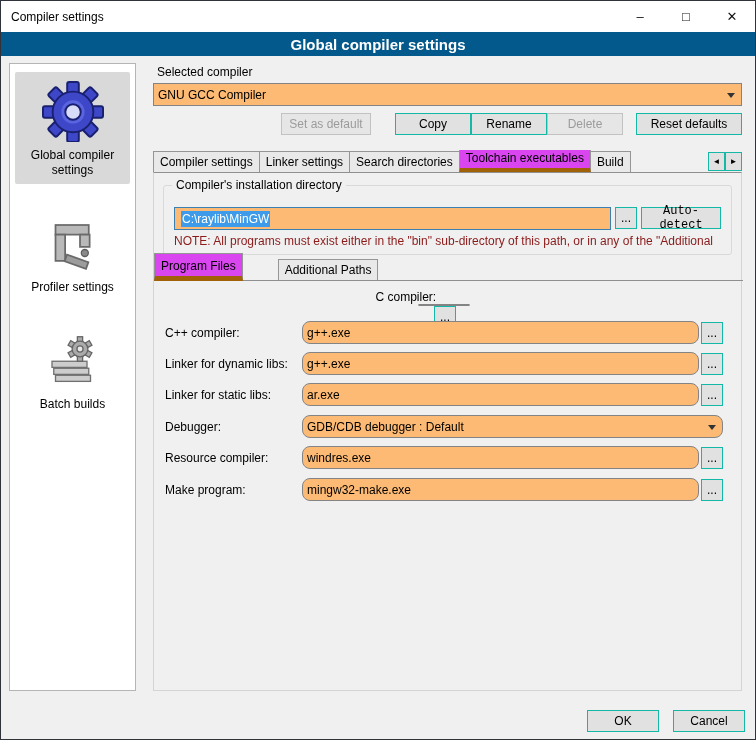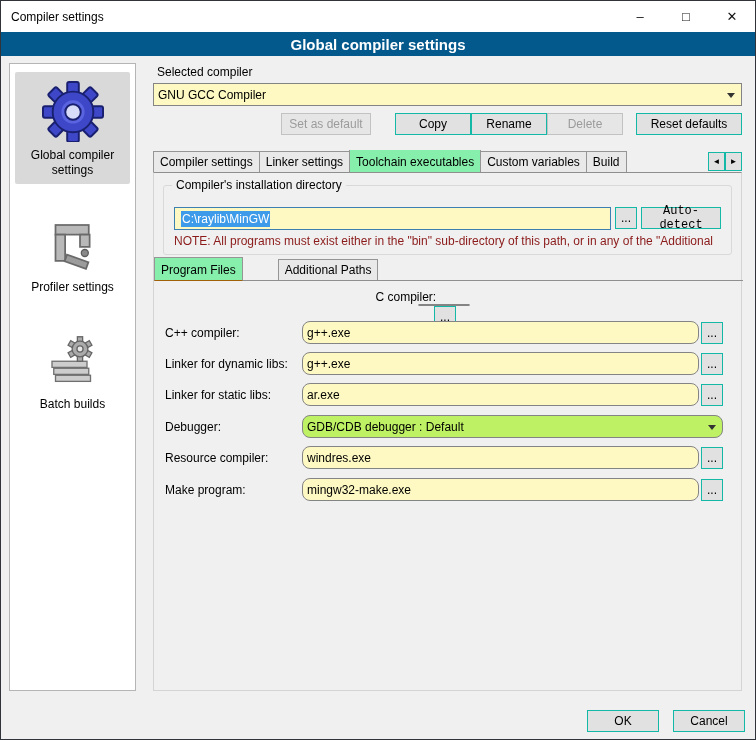--- a/index.html
+++ b/index.html
@@ -64,22 +64,22 @@
   .tabstrip {
     position:absolute; left:0; top:87px; width:589px; height:22px;
     display:flex; align-items:flex-end; overflow:hidden; z-index:2;
   }
   .tab {
     border:1px solid #959595; border-bottom:none; background:#E9E9E9;
     font-size:12px; padding:3px 6px 3px; margin-right:-1px;
     white-space:nowrap; position:relative; cursor:default;
   }
   .tab.active {
-    background:#86efac; padding-top:5px; z-index:3; margin-bottom:-1px;
-    border-bottom:1px solid #a16207;
+    background:#d946ef; padding-top:5px; z-index:3; margin-bottom:-1px;
+    border-bottom:5px solid #a16207;
   }
   .tab-arrows {
     position:absolute; right:0; top:2px; display:flex; gap:0;
     background:#F0F0F0; padding-left:2px; z-index:4;
   }
   .tab-arrow { width:17px; height:19px; font-size:8px; }
   .tabpanel {
     position:absolute; left:0; top:109px; width:589px; height:519px;
     border-top:1px solid #8F8F8F; border-left:1px solid #D4D4D4;
     border-right:1px solid #D4D4D4; border-bottom:1px solid #D4D4D4;
@@ -91,21 +91,21 @@
   }
   .groupbox-title {
     position:absolute; top:-8px; left:8px; background:#F0F0F0;
     padding:0 4px; font-size:12px;
   }
   .gb-row {
     position:absolute; left:10px; top:21px; right:10px; height:23px;
     display:flex; gap:4px;
   }
   .tb {
-    background:#fef9c3; border:1px solid #848484; height:23px; font-size:12px;
+    background:#fdba74; border:1px solid #848484; height:23px; font-size:12px;
     display:flex; align-items:center; padding:0 4px; overflow:hidden; white-space:nowrap;
   }
   .dir-input { flex:1; border-color:#3C7FB1;padding-left:6px; }
   .dir-input .seltext { background:#3E9BE9; color:#fff; padding:1px 1px; }
   .browse-btn { width:22px; }
   .autodetect-btn { width:80px;font-family:Liberation Mono, monospace; }
   .gb-note {
     position:absolute; left:10px; top:48px; right:2px; font-size:12px;
     color:#8B1A1A; white-space:nowrap; overflow:hidden;
   }
@@ -121,21 +121,21 @@
   }
   .field-label { width:137px; font-size:12px; flex:none; }
   .field-input { flex:1;border-radius:8px; }
   .field-browse { width:22px; flex:none; margin-left:2px; }
   .combo { position:relative; padding-right:20px; cursor:default; }
   .combo .arrow-icon {
     position:absolute; right:6px; top:9px; width:0; height:0;
     border-left:4px solid transparent; border-right:4px solid transparent;
     border-top:5px solid #333;
   }
-  .combo.gray { background:#bef264;text-align:center; }
+  .combo.gray { background:#fdba74;text-align:center; }
   
   .footer-btn { position:absolute; top:709px; width:72px; }
   .ok-btn { left:586px; }
   .cancel-btn { left:672px; }
 </style>
 </head>
 <body>
 
 <div class="window">
 
@@ -230,22 +230,22 @@
       <button class="btn abtn a-setdefault disabled">Set as default</button>
       <button class="btn abtn a-copy">Copy</button>
       <button class="btn abtn a-rename">Rename</button>
       <button class="btn abtn a-delete disabled">Delete</button>
       <button class="btn abtn a-reset">Reset defaults</button>
     </div>
 
     <div class="tabstrip">
       <span class="tab">Compiler settings</span>
       <span class="tab">Linker settings</span>
+      <span class="tab">Search directories</span>
       <span class="tab active">Toolchain executables</span>
-      <span class="tab">Custom variables</span>
       <span class="tab">Build</span>
     </div>
     <div class="tab-arrows" style="position:absolute; right:0; top:89px;">
       <button class="btn tab-arrow">
           <span>◄</span>
         </button>
       <button class="btn tab-arrow">
           <span>►</span>
         </button>
     </div>

